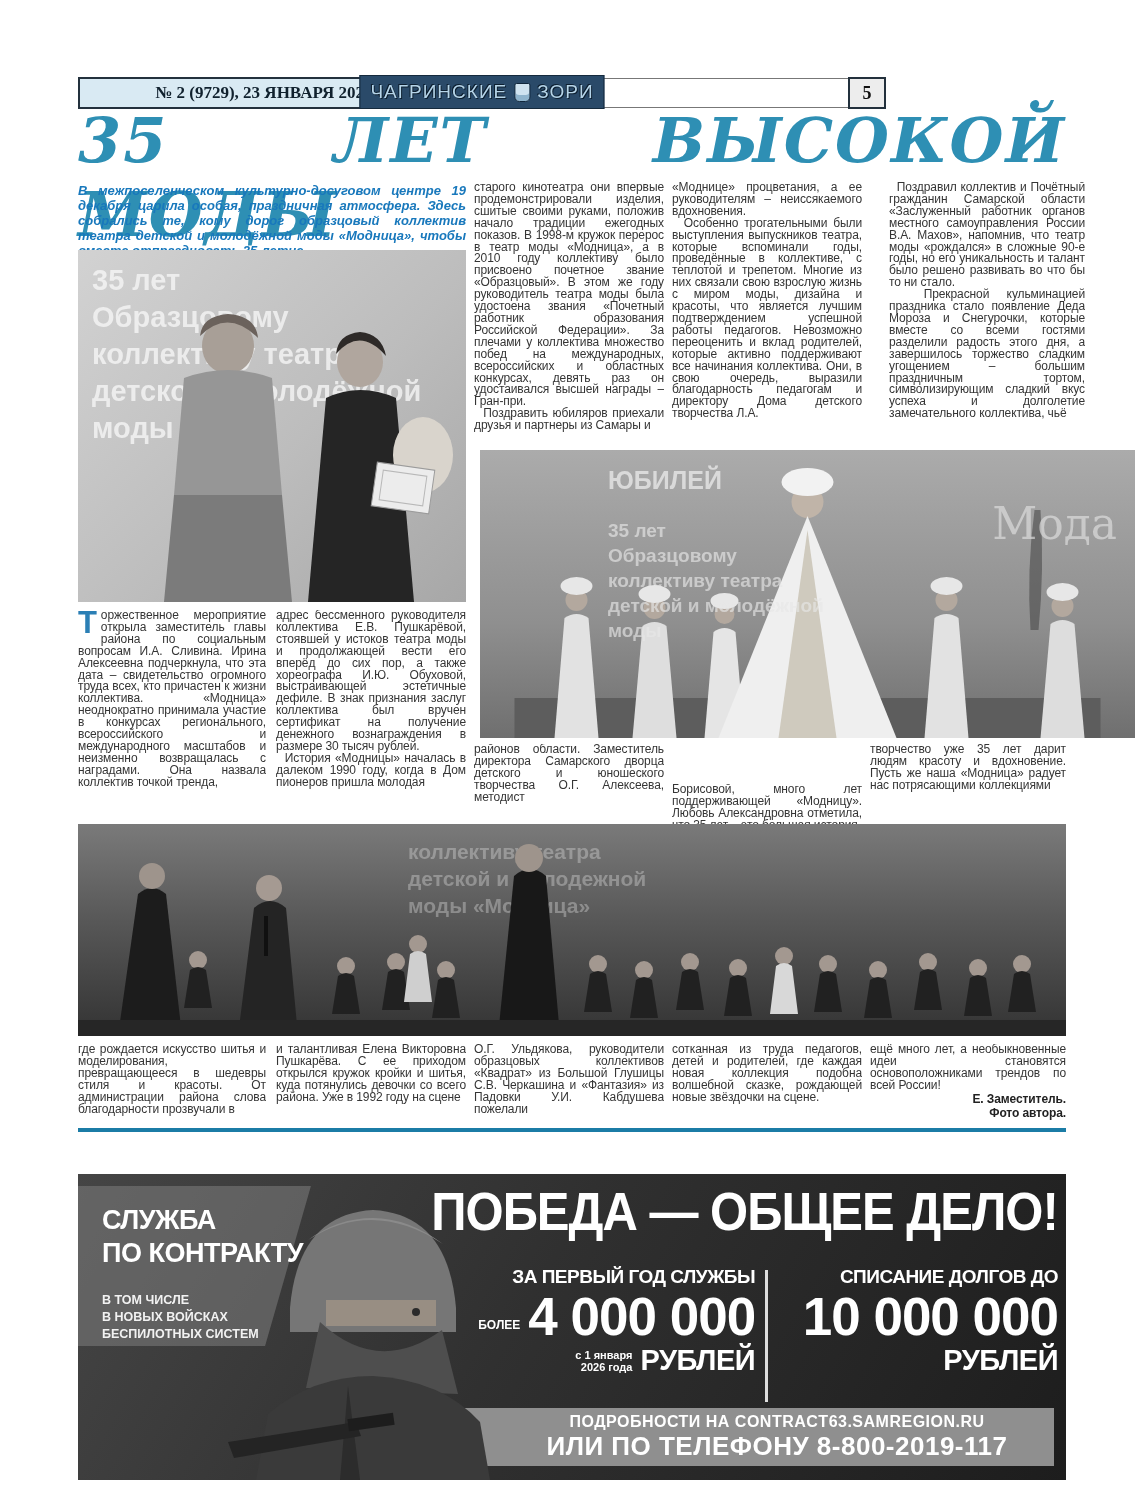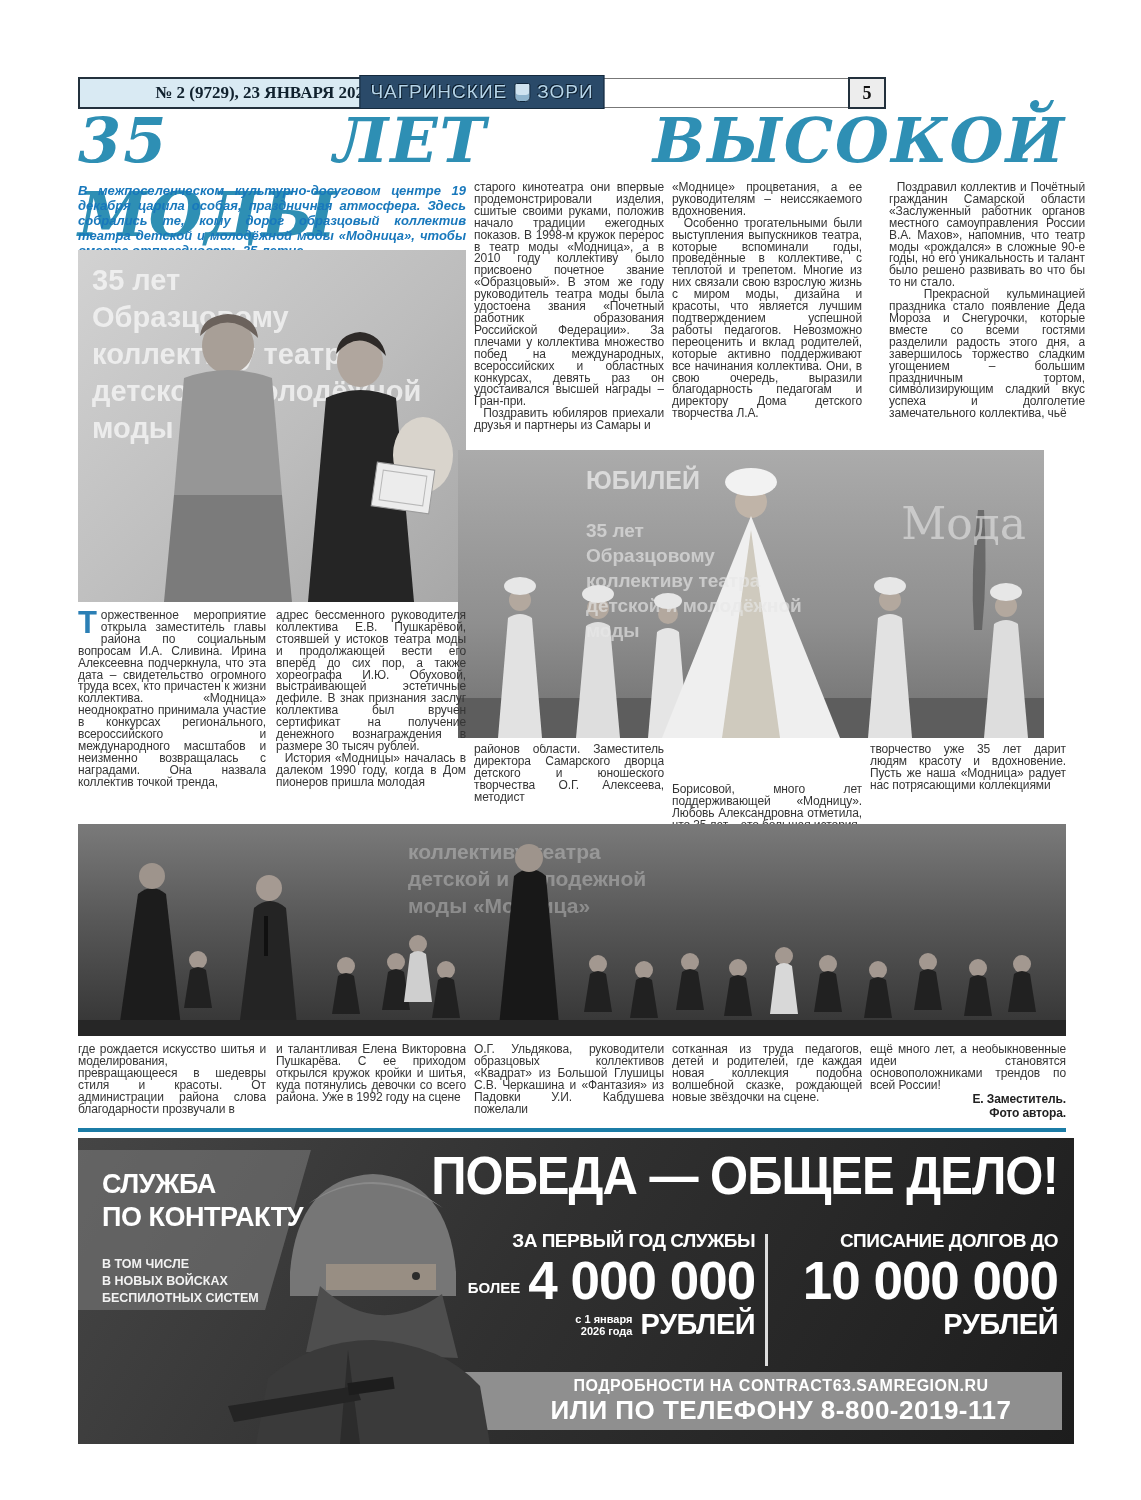--- a/index.html
+++ b/index.html
@@ -30,51 +30,51 @@
   .coltext{position:absolute;font-size:12px;line-height:11.9px;text-align:justify;color:#353535;
            letter-spacing:-0.1px;overflow:hidden;}
   .pre{white-space:pre-line;}
   .dropcap{float:left;font-weight:bold;font-size:31px;line-height:24px;padding:1px 4px 0 0;color:#2b7fb5;}
   .sig{font-weight:bold;text-align:right;color:#222;white-space:pre-line;margin-top:2px;}
   
   .photo{position:absolute;overflow:hidden;}
   .ph1{left:78px;top:250px;width:388px;height:352px;background:linear-gradient(135deg,#d2d2d2 0%,#bdbdbd 55%,#a7a7a7 100%);}
   .ph1-text{position:absolute;left:14px;top:12px;width:330px;font-weight:bold;font-size:29px;line-height:37px;
             color:rgba(245,245,245,.8);white-space:pre-line;}
-  .ph2{left:458px;top:450px;width:586px;height:288px;background:linear-gradient(#ababab 0%,#8f8f8f 60%,#6f6f6f 100%);}
+  .ph2{left:480px;top:450px;width:655px;height:288px;background:linear-gradient(#ababab 0%,#8f8f8f 60%,#6f6f6f 100%);}
   .ph2-tag{position:absolute;left:128px;top:16px;font-weight:bold;font-size:25px;color:rgba(235,235,235,.75);}
   .ph2-text{position:absolute;left:128px;top:68px;font-weight:bold;font-size:19px;line-height:25px;
             color:rgba(230,230,230,.65);white-space:pre-line;}
   .ph2-logo{position:absolute;right:18px;top:48px;font-family:"DejaVu Serif",serif;font-size:44px;
             color:rgba(225,225,225,.65);}
   .ph3{left:78px;top:824px;width:988px;height:212px;background:linear-gradient(#7a7a7a 0%,#585858 45%,#333 100%);}
   .ph3-text{position:absolute;left:330px;top:14px;font-weight:bold;font-size:21px;line-height:27px;
             color:rgba(215,215,215,.4);white-space:pre-line;}
   .psvg{position:absolute;left:0;top:0;width:100%;height:100%;}
   
   .rule{position:absolute;left:78px;top:1128px;width:988px;height:4px;background:#1b7ca6;}
   
-  .ad{position:absolute;left:78px;top:1138px;width:988px;height:306px;
-      background:linear-gradient(120deg,#454545 0%,#303030 45%,#1d1d1d 100%);color:#fff;overflow:hidden;padding-left:8px;}
+  .ad{position:absolute;left:78px;top:1174px;width:988px;height:306px;
+      background:linear-gradient(120deg,#454545 0%,#303030 45%,#1d1d1d 100%);color:#fff;overflow:hidden;}
   .ad-skew{position:absolute;left:-30px;top:12px;width:240px;height:160px;background:#7d7d7d;opacity:.55;transform:skewX(-16deg);}
   .ad-left-title{position:absolute;left:24px;top:30px;font-weight:bold;font-size:27px;line-height:33px;
                  white-space:pre-line;color:#fff;letter-spacing:-0.5px;}
   .ad-left-sub{position:absolute;left:24px;top:118px;font-weight:bold;font-size:12.5px;line-height:17px;
                white-space:pre-line;color:#f2f2f2;}
   .ad-right{position:absolute;left:345px;top:0;width:643px;height:284px;}
   .ad-title{position:absolute;left:0;top:10px;width:100%;text-align:center;font-weight:bold;font-size:49px;
             letter-spacing:-1px;color:#fff;transform:scaleY(1.08);}
   .ad-panels{position:absolute;left:0;top:92px;width:100%;display:flex;}
   .ad-panel{padding:0 8px;}
   .p1{width:330px;}
   .p2{width:285px;}
   .ad-div{width:3px;background:#ddd;height:132px;margin:4px 2px 0 2px;}
   .ad-label{font-weight:bold;font-size:19px;text-align:right;white-space:nowrap;letter-spacing:-0.5px;}
   .ad-amount-row{display:flex;align-items:flex-end;justify-content:flex-end;gap:8px;margin-top:4px;}
-  .ad-more{font-weight:bold;font-size:15px;padding-bottom:10px;}
+  .ad-more{font-weight:bold;font-size:12px;padding-bottom:10px;}
   .ad-amount{font-weight:bold;font-size:53px;line-height:50px;letter-spacing:-1px;}
   .ad-cur-row{display:flex;align-items:center;justify-content:flex-end;gap:8px;margin-top:2px;}
   .ad-date{font-weight:bold;font-size:11px;line-height:12px;text-align:right;white-space:pre-line;}
   .ad-cur{font-weight:bold;font-size:29px;letter-spacing:-0.5px;}
   .ad-band{position:absolute;left:352px;right:12px;bottom:14px;height:58px;background:#8f8f8f;
            display:flex;flex-direction:column;align-items:center;justify-content:center;padding-left:70px;}
   .band1{font-weight:bold;font-size:16px;letter-spacing:.5px;color:#fff;}
   .band2{font-weight:bold;font-size:26px;letter-spacing:.5px;color:#fff;}
   .soldier{position:absolute;left:150px;bottom:0;width:290px;height:300px;z-index:3;}
 </style>

